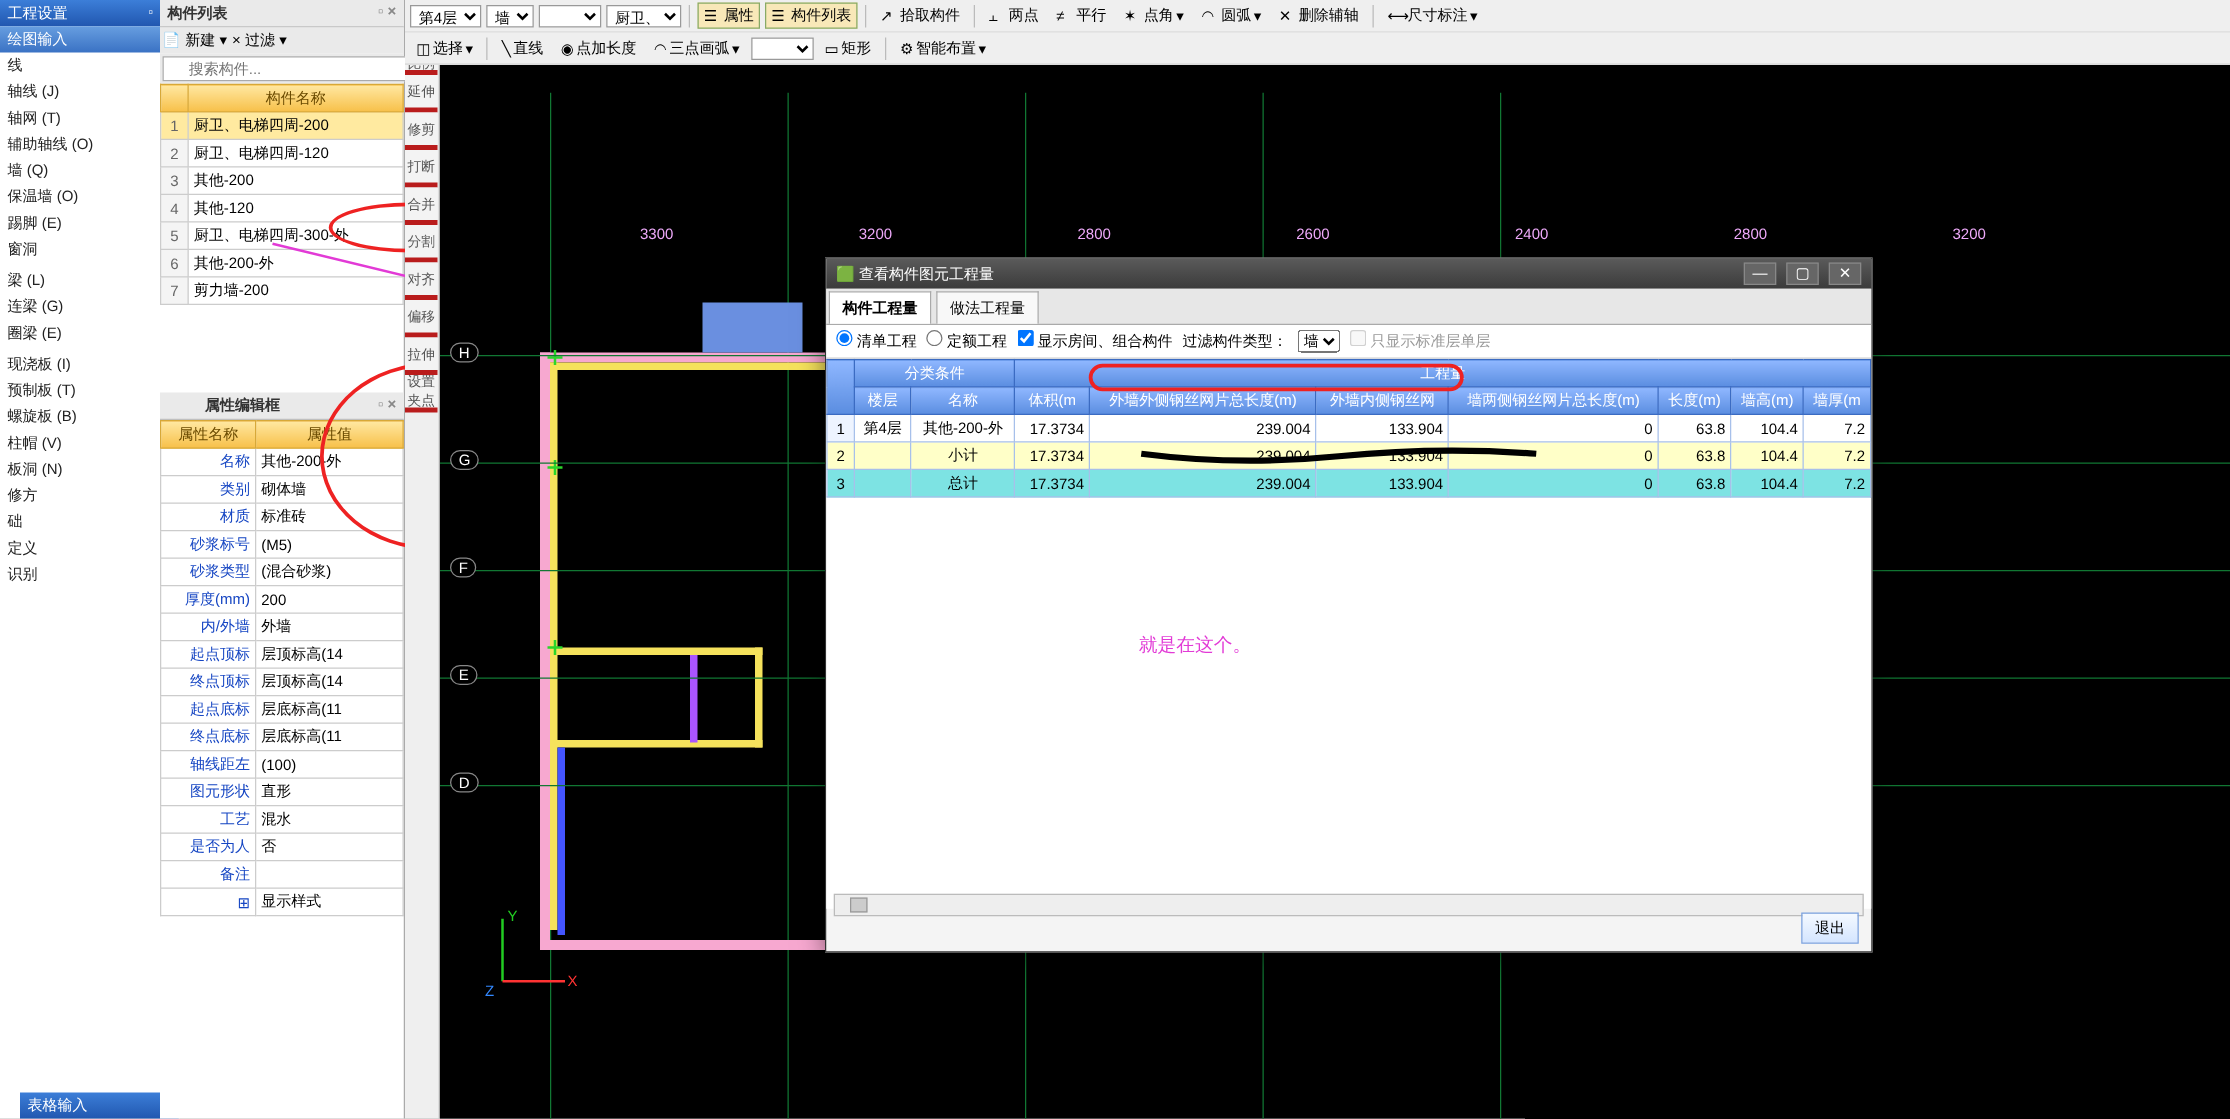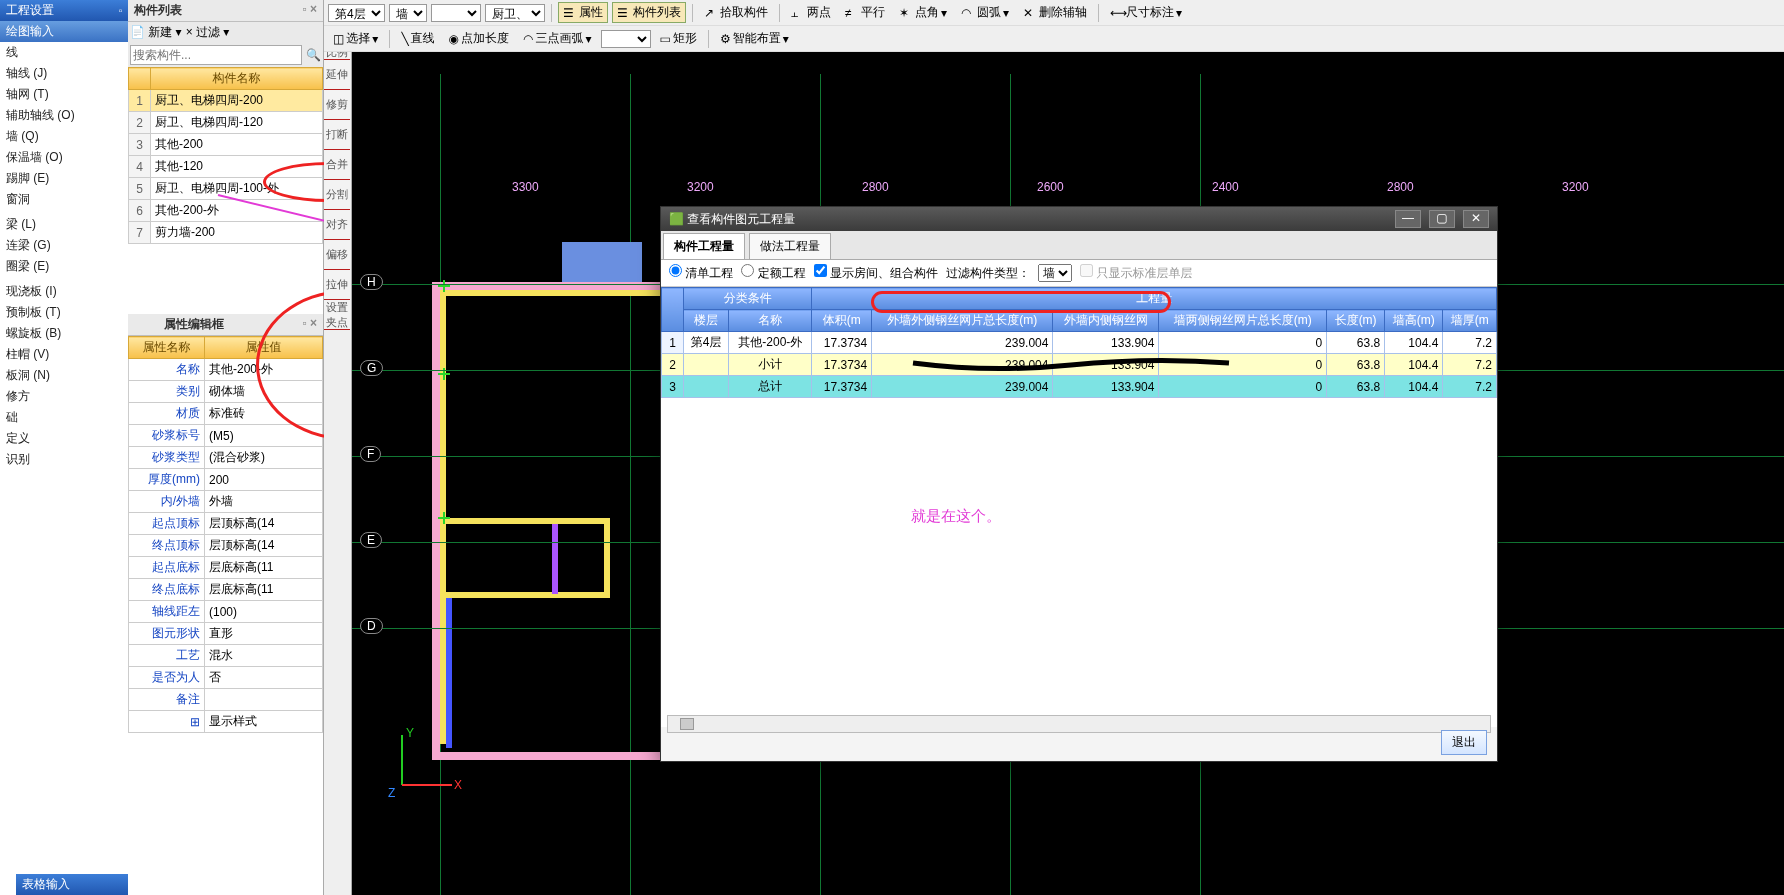--- a/index.html
+++ b/index.html
@@ -21,38 +21,38 @@
 
   .tbrow { padding:2px 4px; display:flex; gap:4px; align-items:center; border-bottom:1px solid #ddd; }
   .tbrow .sep { border-left:1px solid #bbb; height:18px; margin:0 2px; }
   .tbrow select, .tbrow input { border:1px solid #999; background:#fff; padding:1px 2px; height:18px; font-size:12px; }
   .tbrow .btn { padding:1px 4px; border:1px solid transparent; display:inline-flex; align-items:center; gap:2px; cursor:pointer; }
   .tbrow .btn.on { border-color:#8a6; background:#f8e8b8; }
   .ico { width:14px; height:14px; display:inline-block; }
 
   
   .comp-toolbar { background:#eaeaea; padding:2px; display:flex; gap:4px; align-items:center; }
-  .comp-toolbar input { flex:1; border:1px solid #aaa; padding:2px 2px; }
+  .comp-toolbar input { flex:1; border:1px solid #aaa; padding:2px 20px; }
   .comp-tbl { width:100%; border-collapse:collapse; }
   .comp-tbl th { background:linear-gradient(#ffe7a0,#f7c049); border:1px solid #d7a838; padding:2px; font-weight:normal; color:#6a4a00; }
   .comp-tbl td { border:1px solid #ccc; padding:2px 4px; }
   .comp-tbl td.idx { background:#f4f4f4; text-align:center; width:22px; color:#666; }
   .comp-tbl tr.sel td { background:#ffeaa0; }
 
   
   .red-ellipse { position:absolute; border:3px solid #e22; border-radius:50%; pointer-events:none; }
 
   
   .prop-tbl { width:100%; border-collapse:collapse; }
   .prop-tbl th { background:linear-gradient(#ffe7a0,#f7c049); border:1px solid #d7a838; padding:2px; font-weight:normal; color:#6a4a00; }
   .prop-tbl td { border:1px solid #ccc; padding:2px 4px; }
   .prop-tbl td.k { color:#1646c3; width:76px; text-align:right; }
 
   
-  .vbtn { width:26px; height:30px; display:flex; justify-content:center; align-items:center; border-bottom:1px solid #b91c1c; cursor:pointer; background:#f3f3f3; font-size:11px; color:#555; text-align:center; }
+  .vbtn { width:26px; height:30px; display:flex; justify-content:center; align-items:center; border-bottom:4px solid #b91c1c; cursor:pointer; background:#f3f3f3; font-size:11px; color:#555; text-align:center; }
 
   
   .gridline-h { position:absolute; left:0; right:0; border-top:1px solid #173; }
   .gridline-v { position:absolute; top:0; bottom:0; border-left:1px solid #173; }
   .axis-label { position:absolute; color:#fff; font-size:12px; border:1px solid #888; border-radius:10px; padding:0 6px; background:#000; }
   .ruler-top { position:absolute; top:0; left:0; right:0; height:22px; background:#000; }
   .ruler-seg { position:absolute; color:#f0abfc; font-size:12px; }
   .wall { position:absolute; background:#f5e25c; }
   .wall.b { background:#45f; }
   .wall.c { background:#a5f; }
@@ -160,21 +160,21 @@
         <tr>
           <td class="idx">3</td>
           <td>其他-200</td>
         </tr>
         <tr>
           <td class="idx">4</td>
           <td>其他-120</td>
         </tr>
         <tr>
           <td class="idx">5</td>
-          <td>厨卫、电梯四周-100-外</td>
+          <td>厨卫、电梯四周-300-外</td>
         </tr>
         <tr>
           <td class="idx">6</td>
           <td>其他-200-外</td>
         </tr>
         <tr>
           <td class="idx">7</td>
           <td>剪力墙-200</td>
         </tr>
       </tbody>

